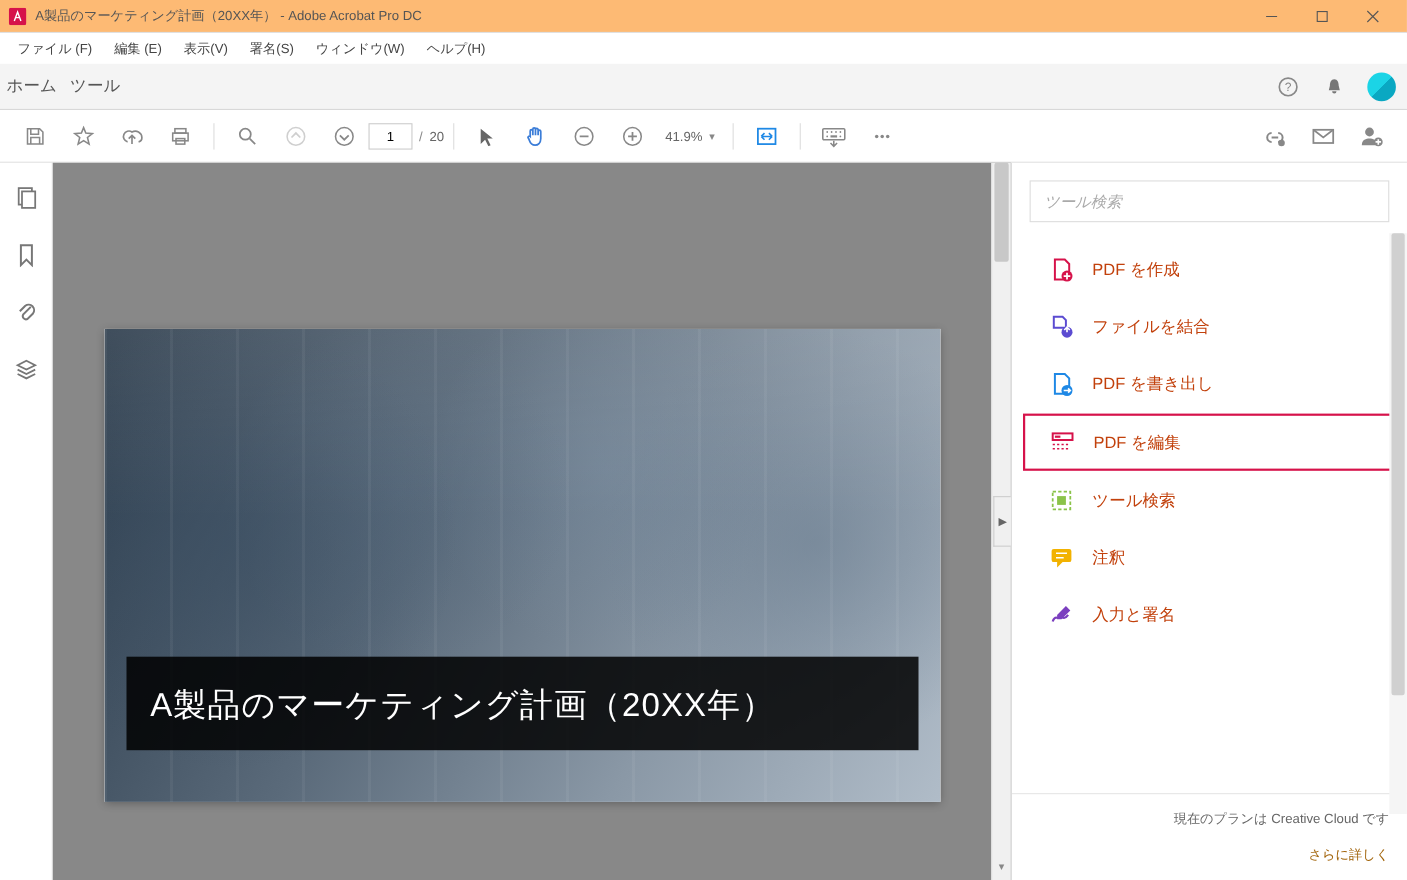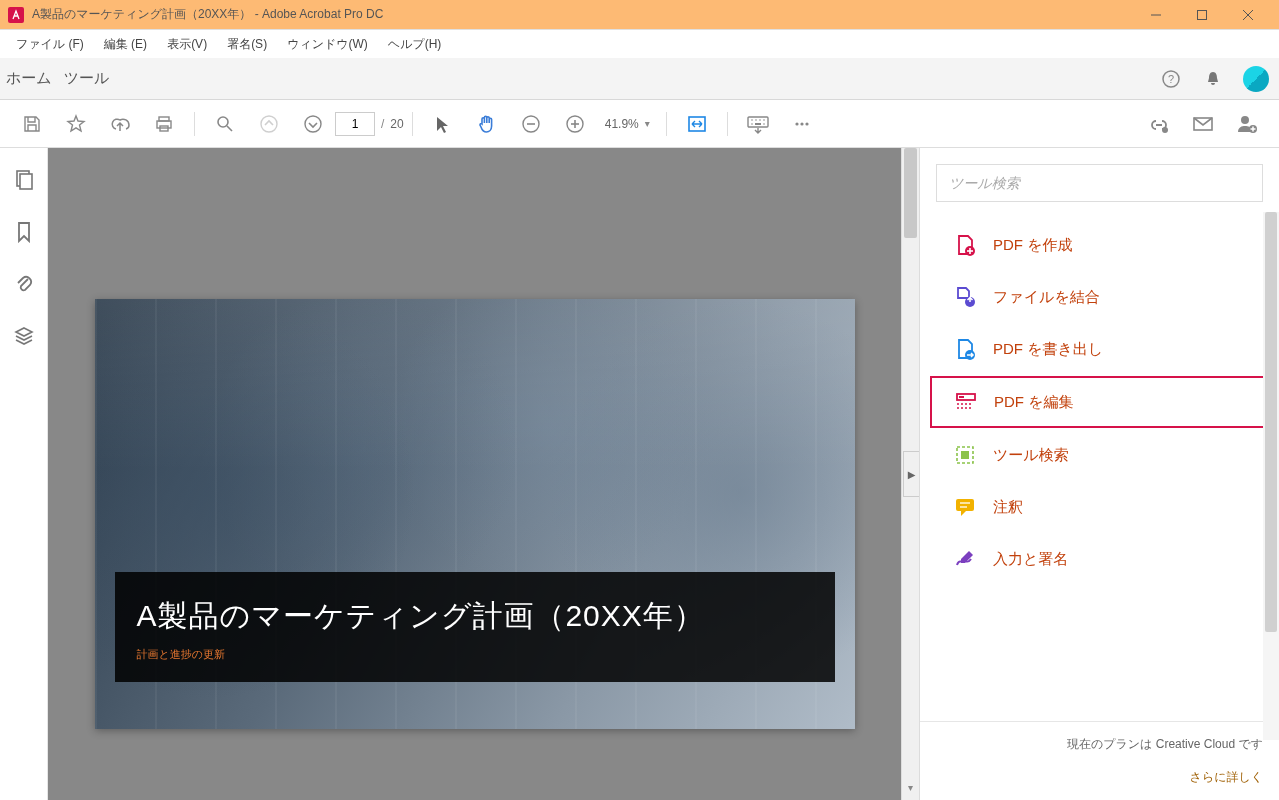--- a/index.html
+++ b/index.html
@@ -297,21 +297,20 @@
         </svg>
       </div>
   </div>
 
   <div class="doc-area">
     <div class="doc-canvas">
       <div class="page">
         <div class="photo"></div>
         <div class="title-block">
           <div class="h1">A製品のマーケティング計画（20XX年）</div>
-          <div class="subtitle">計画と進捗の更新</div>
         </div>
       </div>
     </div>
     <div class="collapse-handle">▶</div>
     <div class="doc-scroll">
       <div class="arrow-up">▴</div>
       <div class="thumb"></div>
       <div class="arrow-down">▾</div>
     </div>
   </div>

